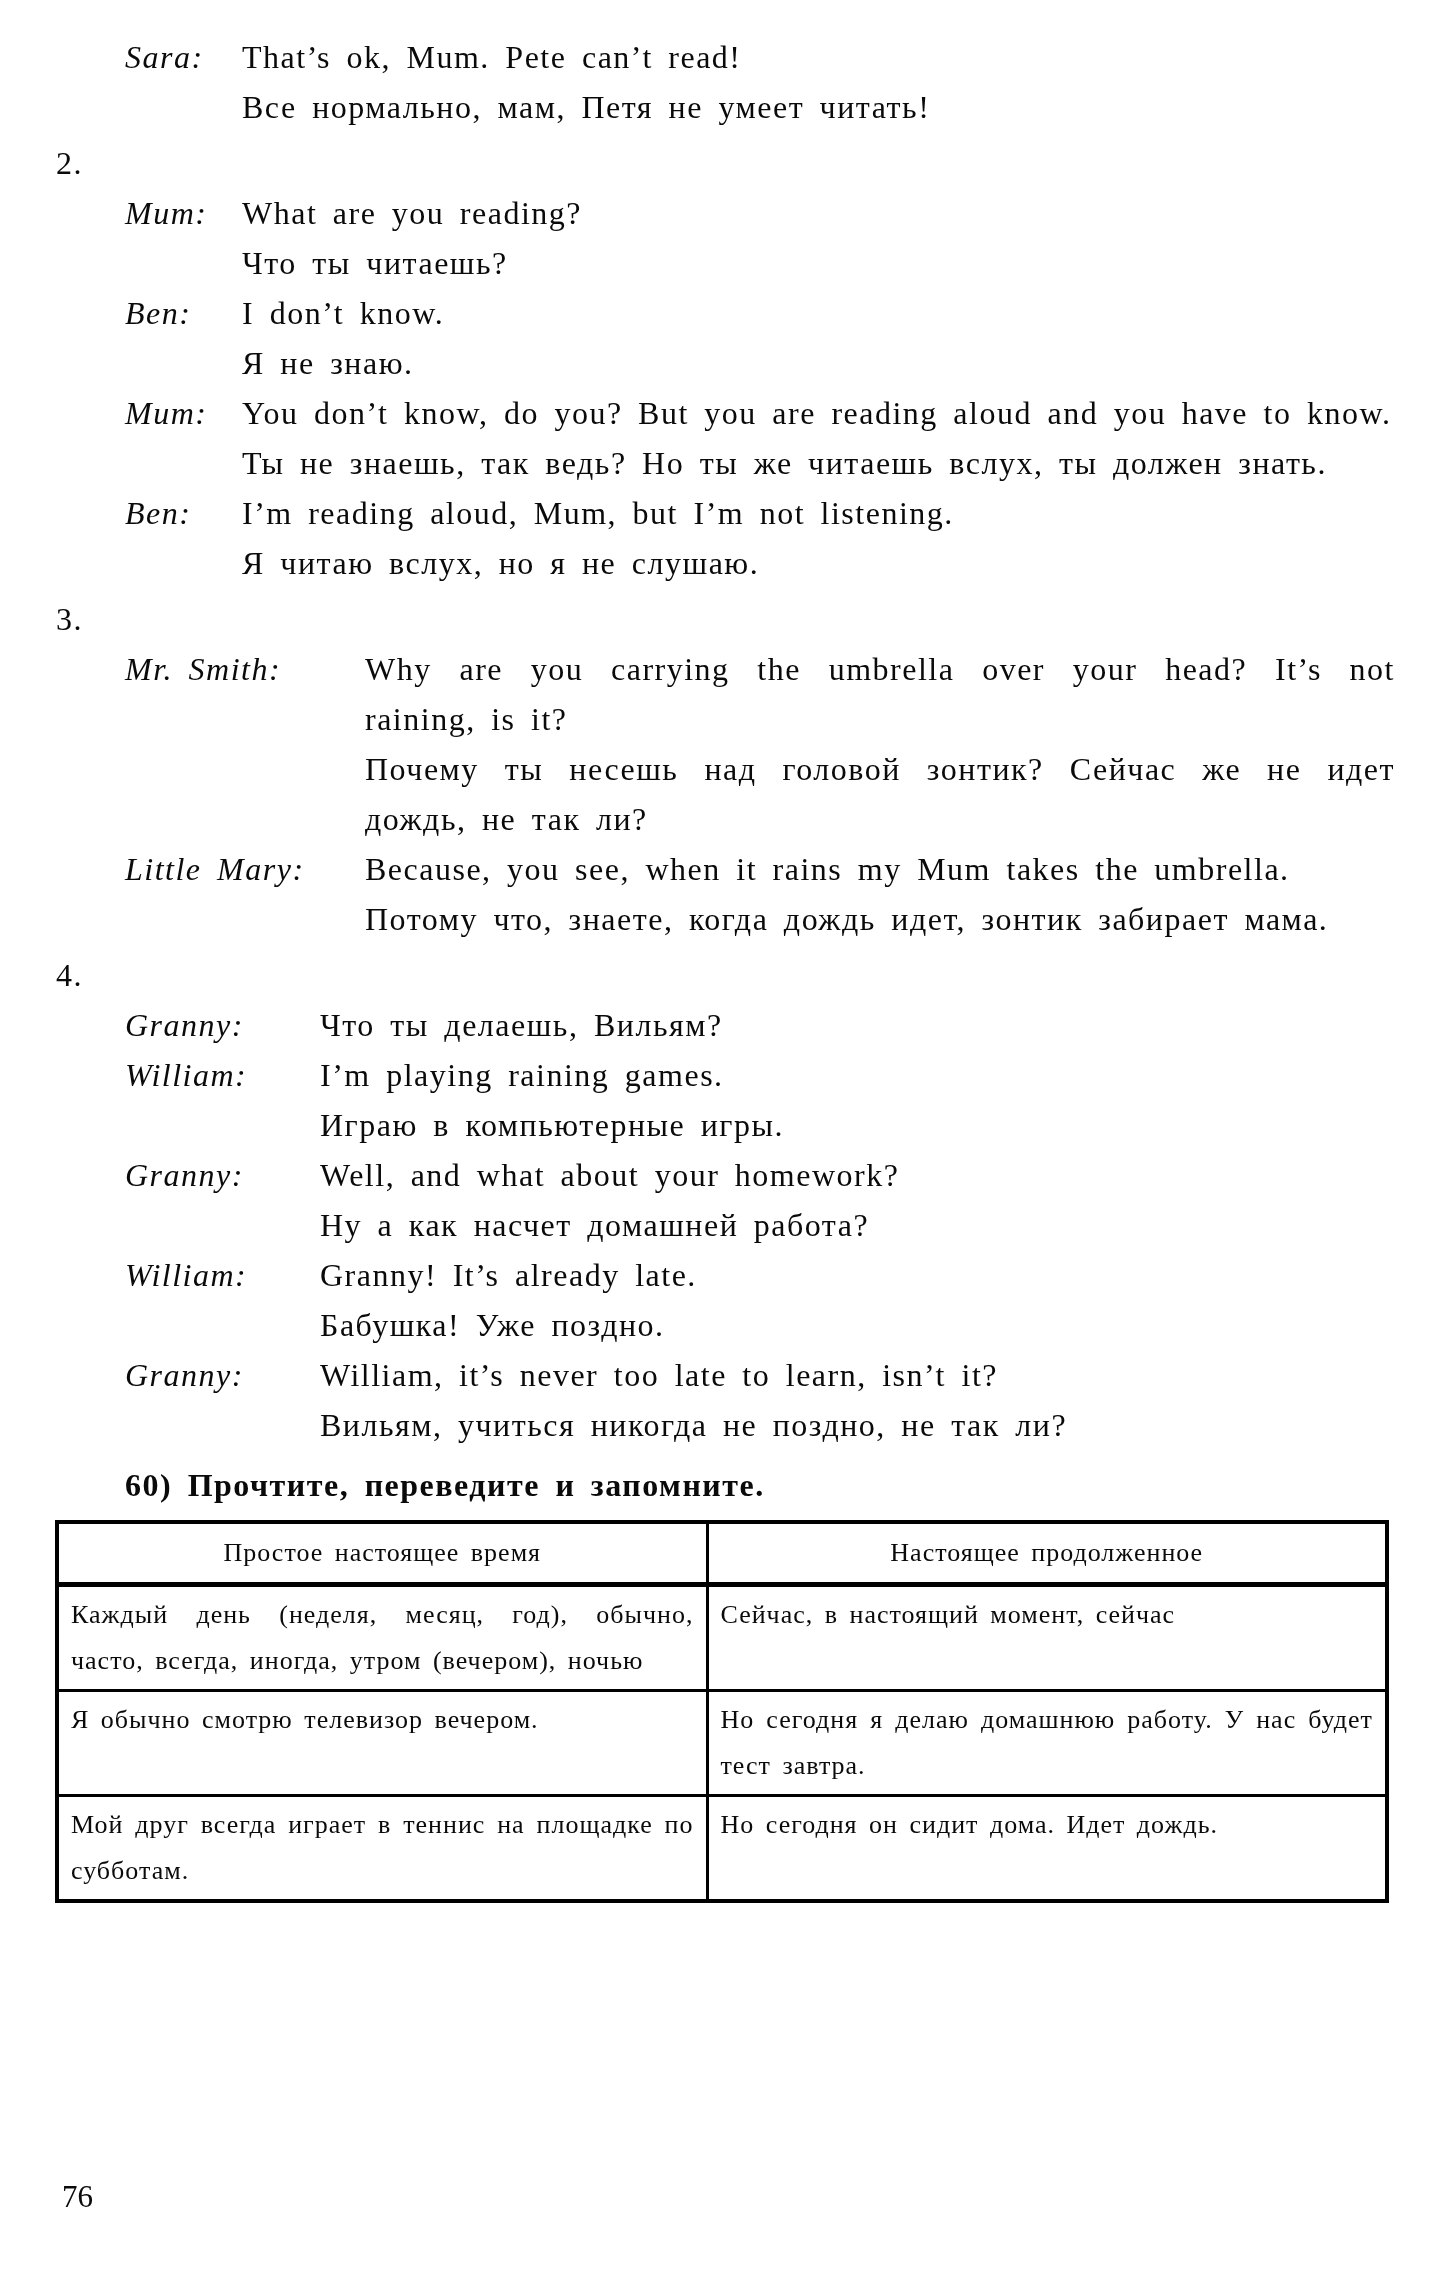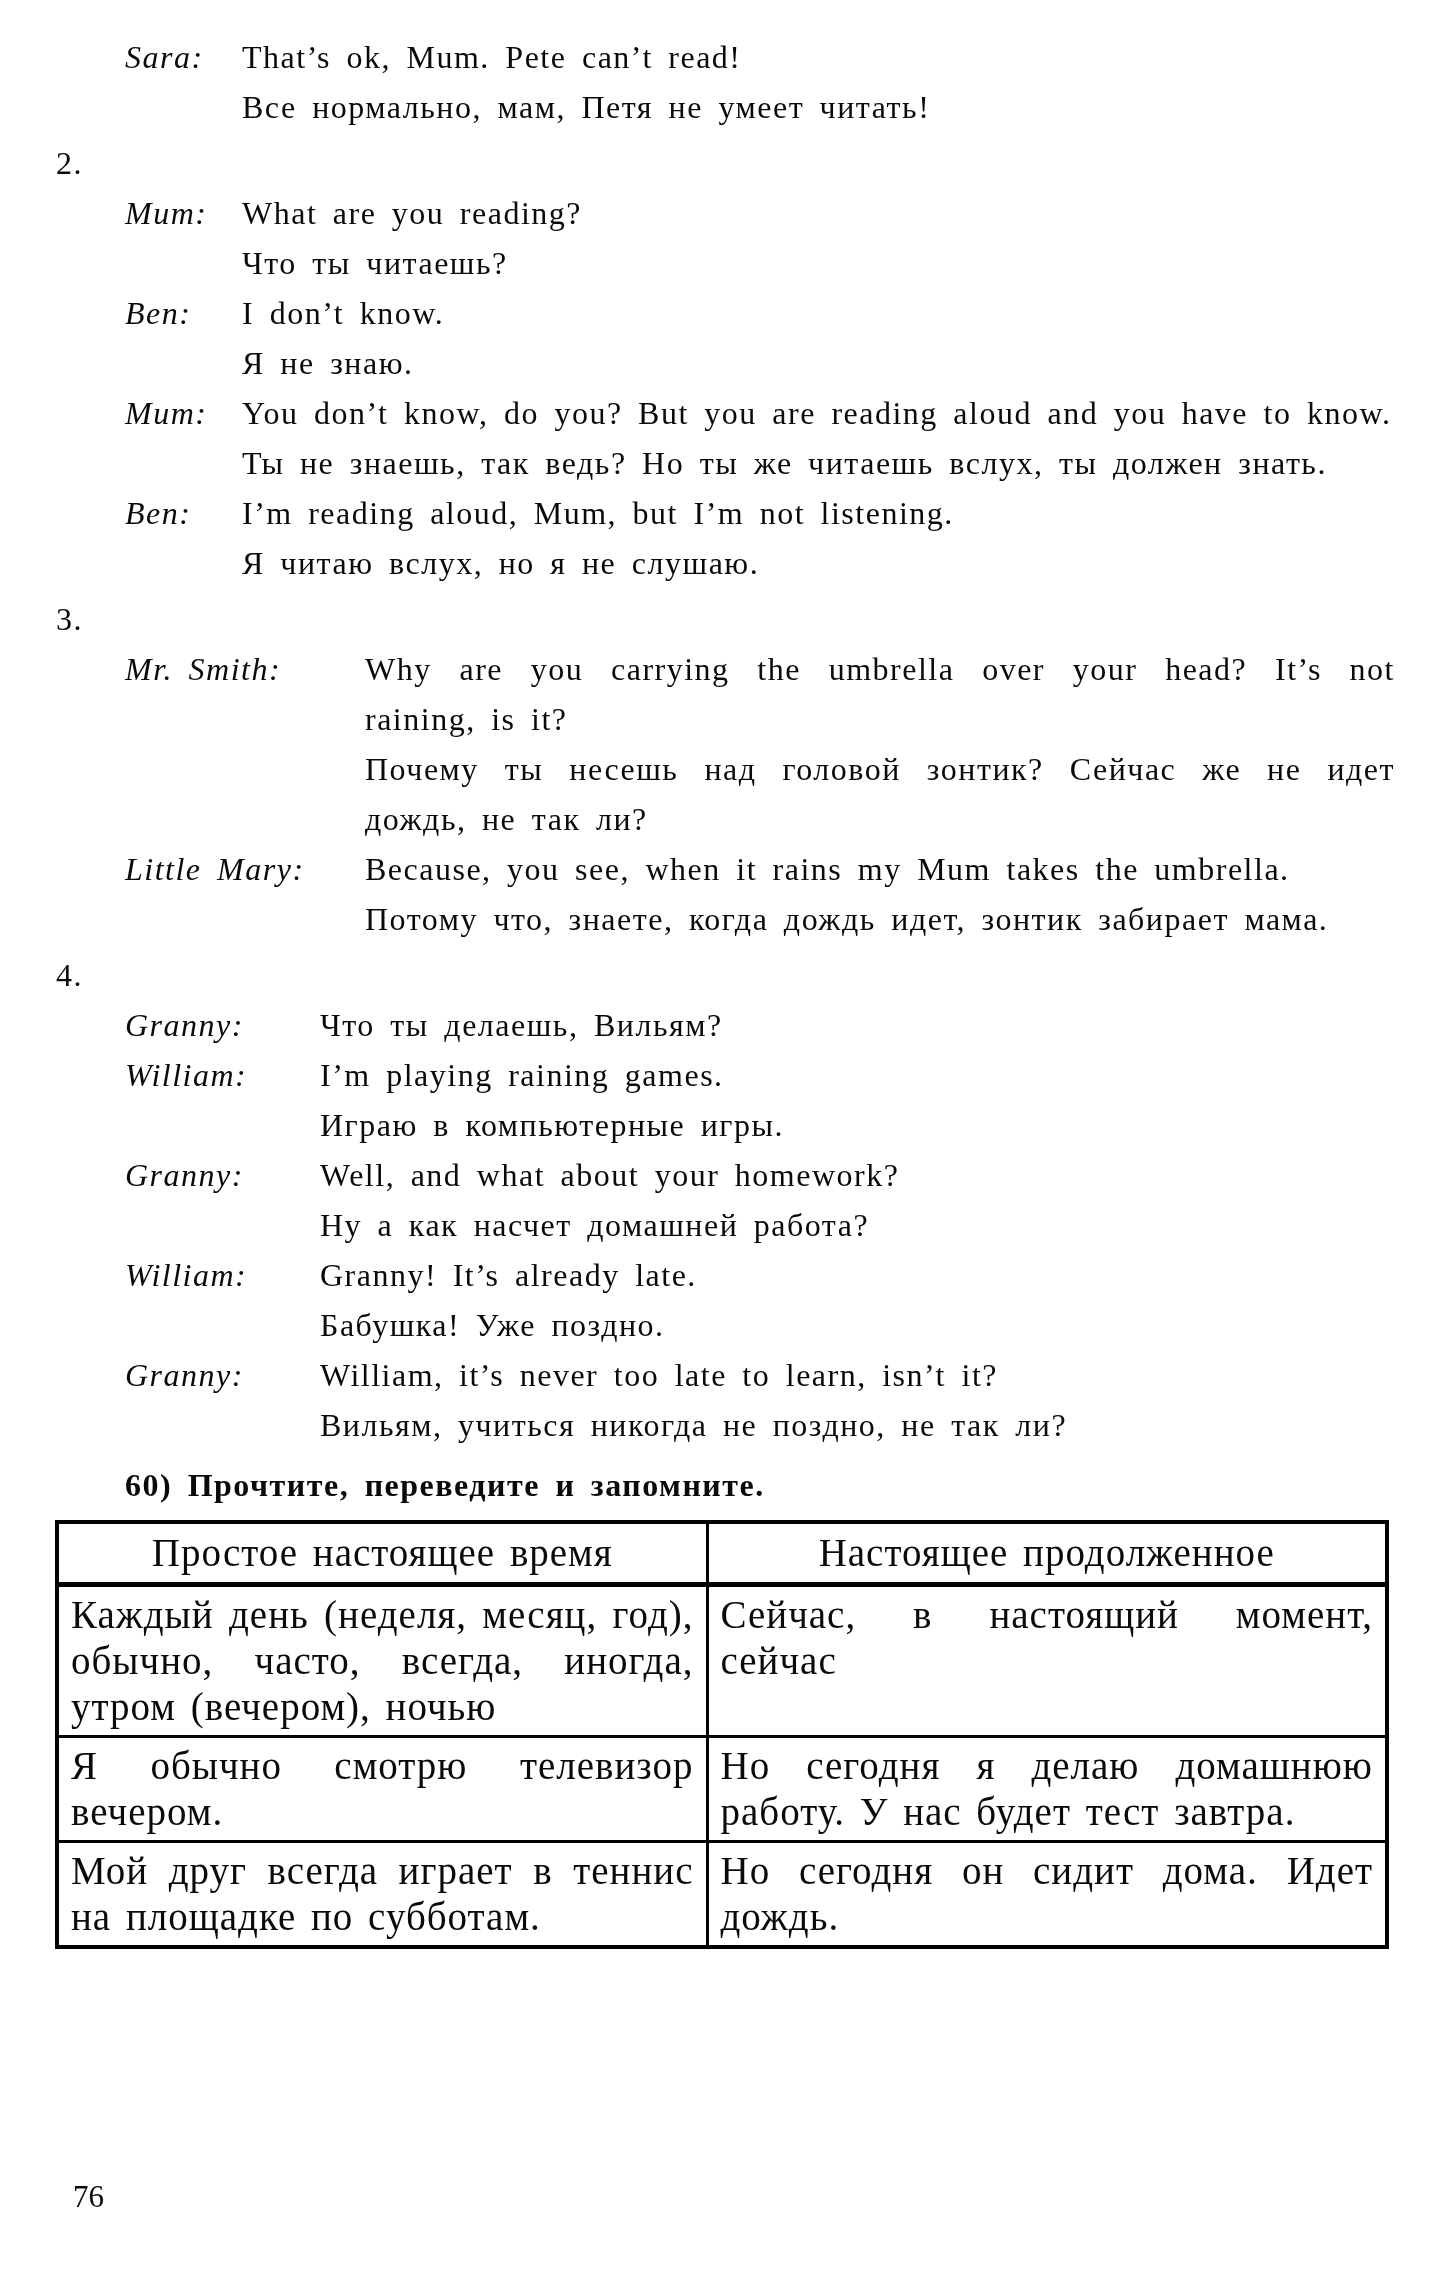--- a/index.html
+++ b/index.html
@@ -46,21 +46,21 @@
     padding-left: 125px;
     margin-top: 10px;
     line-height: 50px;
   }
   
   table.grammar {
     border-collapse: collapse;
     margin: 10px 0 0 55px;
     width: 1330px;
     table-layout: fixed;
-    font-size: 39px;
+    font-size: 26px;
     line-height: 46px;
     letter-spacing: 1px;
     word-spacing: 4px;
   }
   table.grammar col.c-left  { width: 650px; }
   table.grammar col.c-right { width: 680px; }
   table.grammar th, table.grammar td {
     border: 3px solid #000;
     vertical-align: top;
     padding: 5px 12px;
@@ -78,21 +78,21 @@
     font-weight: bold;
     margin: 16px 0 0 60px;
     width: 1335px;
     text-indent: 65px;
     text-align: justify;
     line-height: 50px;
   }
   
   .page-num {
     position: absolute;
-    left: 73px;
+    left: 62px;
     top: 2172px;
     font-size: 31px;
     letter-spacing: 0;
   }
 </style>
 </head>
 <body>
 
 <div class="page">
 

